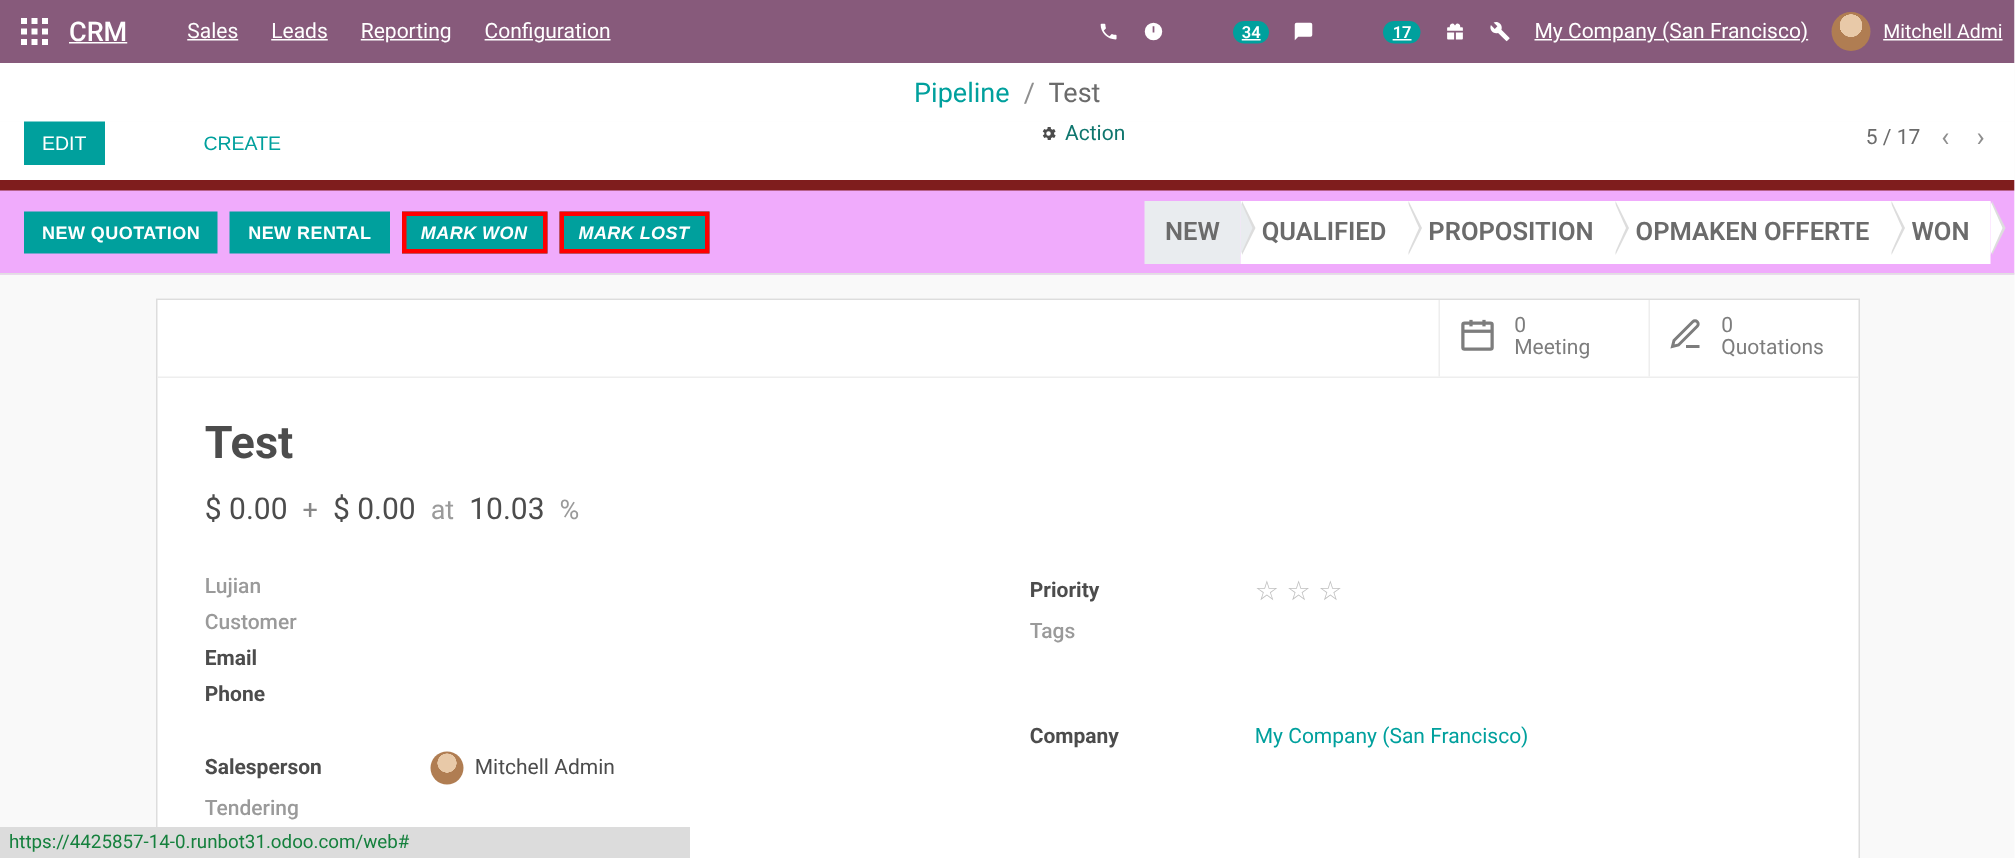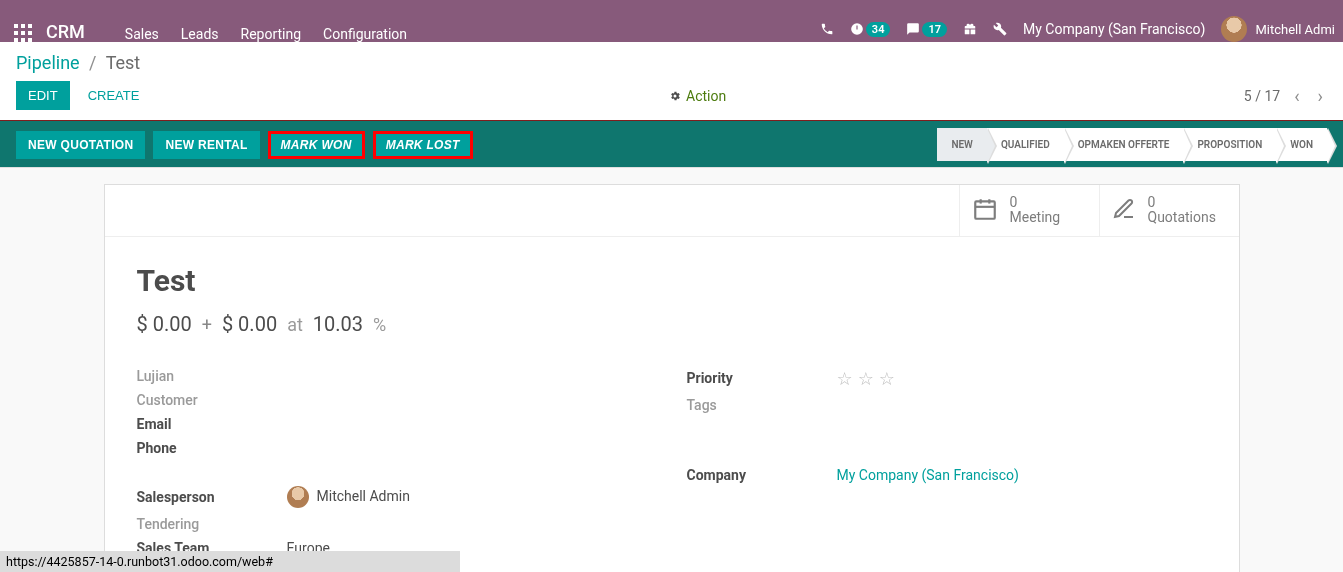--- a/index.html
+++ b/index.html
@@ -10,99 +10,101 @@
     background: #f9f9f9;
     width: 1343px;
     overflow: hidden;
   }
   
   
   .navbar {
     background: #875a7b;
     height: 42px;
     display: flex;
-    align-items: flex-end;
+    align-items: center;
     padding: 0 8px;
     color: #fff;
+    text-decoration: underline;
   }
   .apps-icon { display:inline-flex; width:18px; height:18px; margin:0 14px 0 6px; cursor:pointer; }
   .brand { font-size: 18px; font-weight:500; margin-right: 40px; cursor:pointer; }
   .nav-menu { display:flex; gap: 22px; flex:1; }
   .nav-menu span { cursor:pointer; font-size:14px; }
   .nav-right { display:flex; align-items:center; gap:16px; }
-  .nav-right .icon { cursor:pointer; display:inline-flex; align-items:center; position:relative; }
+  .nav-right .icon { cursor:pointer; display:inline-flex; align-items:center; position:relative;gap:44px; }
   .badge-green {
     background:#00a09d; color:#fff; font-size:11px; font-weight:600;
     padding:1px 6px; border-radius:9px; margin-left:2px;
   }
   .company-name { cursor:pointer; font-size:14px; }
   .avatar {
     width:26px;height:26px;border-radius:50%;background:#c9a37a;
     background-image: radial-gradient(circle at 50% 35%, #e8c9a8 35%, #b07d52 36%);
     display:inline-block;
   }
   .user-block { display:flex; align-items:center; gap:8px; cursor:pointer; }
 
   
   .control-row {
     background:#fff;
     padding: 10px 16px 8px 16px;
     display:flex;
     align-items:flex-start;
-    justify-content:flex-start;
+    justify-content:center;
   }
   .breadcrumb { font-size:18px; color:#6b6b6b; }
   .breadcrumb a { color:#00a09d; text-decoration:none; cursor:pointer; }
   .breadcrumb-sep { margin:0 5px; color:#8f8f8f; }
 
   .btn-row {
     background:#fff;
     padding: 0 16px 10px 16px;
     display:flex;
-    align-items:center;
+    align-items:flex-start;
+    gap:48px;
   }
   .btn {
     display:inline-block;
     padding:7px 12px;
     font-size:13px;
     font-weight:500;
     border:none;
     cursor:pointer;
   }
   .btn-primary { background:#00a09d; color:#fff; }
   .btn-secondary { background:transparent; color:#00a09d;padding-left:18px; }
-  .action-block { flex:1; text-align:center; color:#4d7c0f; font-size:14px; cursor:pointer; display:flex; align-items:center; justify-content:center; gap:5px;}
+  .action-block { flex:1; text-align:center; color:#0f766e; font-size:14px; cursor:pointer; display:flex; align-items:center; justify-content:center; gap:5px;}
   .gear { width:12px;height:12px; display:inline-block; fill:#4c4c4c;}
   .pager-block { display:flex; align-items:center; gap:10px; color:#6b6b6b; font-size:14px;}
   .pager-arrow { cursor:pointer; color:#8f8f8f; font-size:18px; padding:0 4px;}
 
   
   .action-bar {
-    border-top:1px solid #7f1d1d;
+    border-top:7px solid #7f1d1d;
     border-bottom:1px solid #e0e0e0;
-    background:#0f766e;
+    background:#f0abfc;
     display:flex;
     align-items:center;
     padding:7px 16px 6px 16px;
     position:relative;
   }
   .act-btn {
     background:#00a09d;
     color:#fff;
     font-weight:700;
     font-size:12px;
     letter-spacing:0.3px;
     padding:7px 12px;
     margin-right:8px;
     border:none;
     cursor:pointer;
   }
   .highlight-red { border:3px solid #ff0000; padding:4px 10px;font-style:italic;}
   
-  .stages { margin-left:auto; display:flex; font-size:10px; font-weight:600; color:#6b6b6b; }
+  .stages { margin-left:auto; display:flex; font-size:17px; font-weight:600; color:#6b6b6b; }
   .stage {
     padding:11px 14px;
     position:relative;
     cursor:pointer;
     background:#fff;
   }
   .stage.active { background:#e9ecef; }
   .stage::after{
     content:"";
     position:absolute;
@@ -169,21 +171,21 @@
   .stars { color:#c0c0c0; font-size:18px; letter-spacing:5px;}
   .stars span { cursor:pointer; }
   .sm-avatar {
     width:22px;height:22px;border-radius:50%;
     background: radial-gradient(circle at 50% 35%, #e8c9a8 35%, #b07d52 36%);
     display:inline-block;vertical-align:middle;margin-right:8px;
   }
 
   .status-footer {
     position:fixed; left:0; bottom:0;
-    background:#dcdcdc; color:#000000;
+    background:#dcdcdc; color:#15803d;
     font-size:12.5px;
     padding:3px 6px;
     width:460px;
   }
 </style>
 </head>
 <body>
 
 <div class="navbar">
   <span class="apps-icon">
@@ -267,22 +269,22 @@
 </div>
 
 <div class="action-bar">
   <button class="act-btn">NEW QUOTATION</button>
   <button class="act-btn">NEW RENTAL</button>
   <button class="act-btn highlight-red">MARK WON</button>
   <button class="act-btn highlight-red">MARK LOST</button>
   <div class="stages">
     <div class="stage active">NEW</div>
     <div class="stage">QUALIFIED</div>
+    <div class="stage">PROPOSITION</div>
     <div class="stage">OPMAKEN OFFERTE</div>
-    <div class="stage">PROPOSITION</div>
     <div class="stage">WON</div>
   </div>
 </div>
 
 <div class="sheet-wrap">
   <div class="sheet">
     <div class="stat-buttons">
       <div class="stat-btn">
         <span class="stat-icon">
           <svg width="26" height="26" viewBox="0 0 24 24" fill="none" stroke="#7d7d7d" stroke-width="2">

